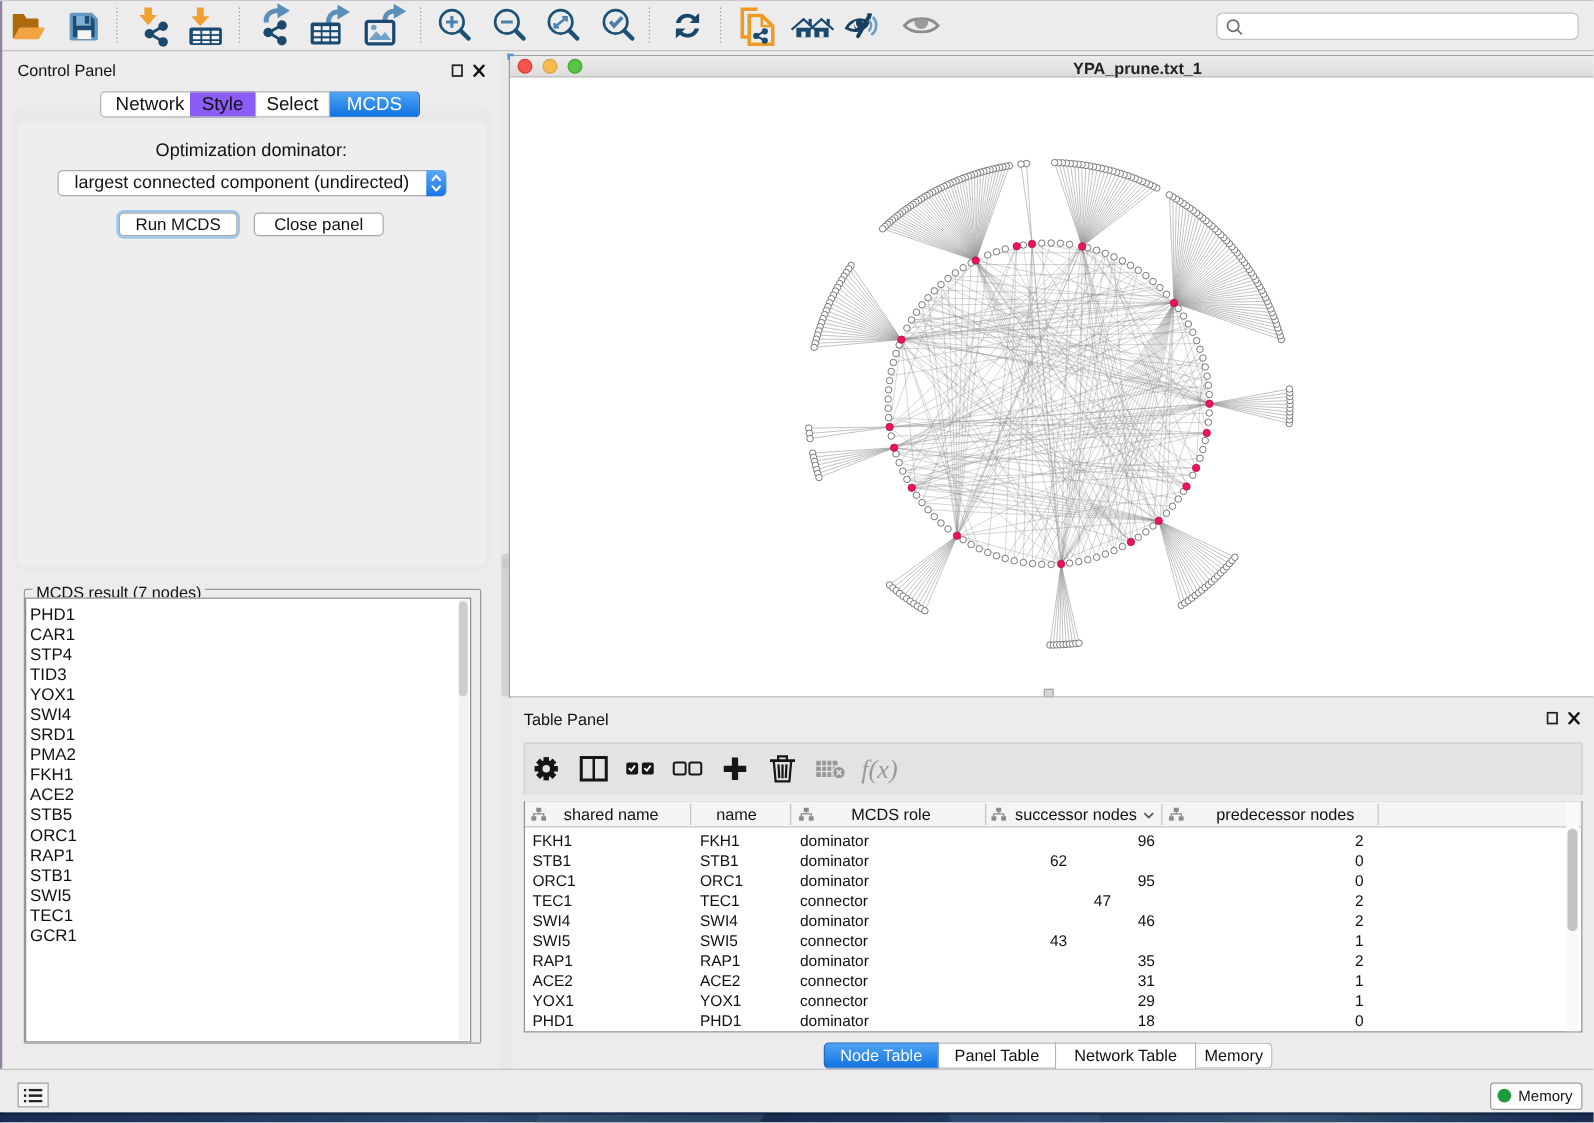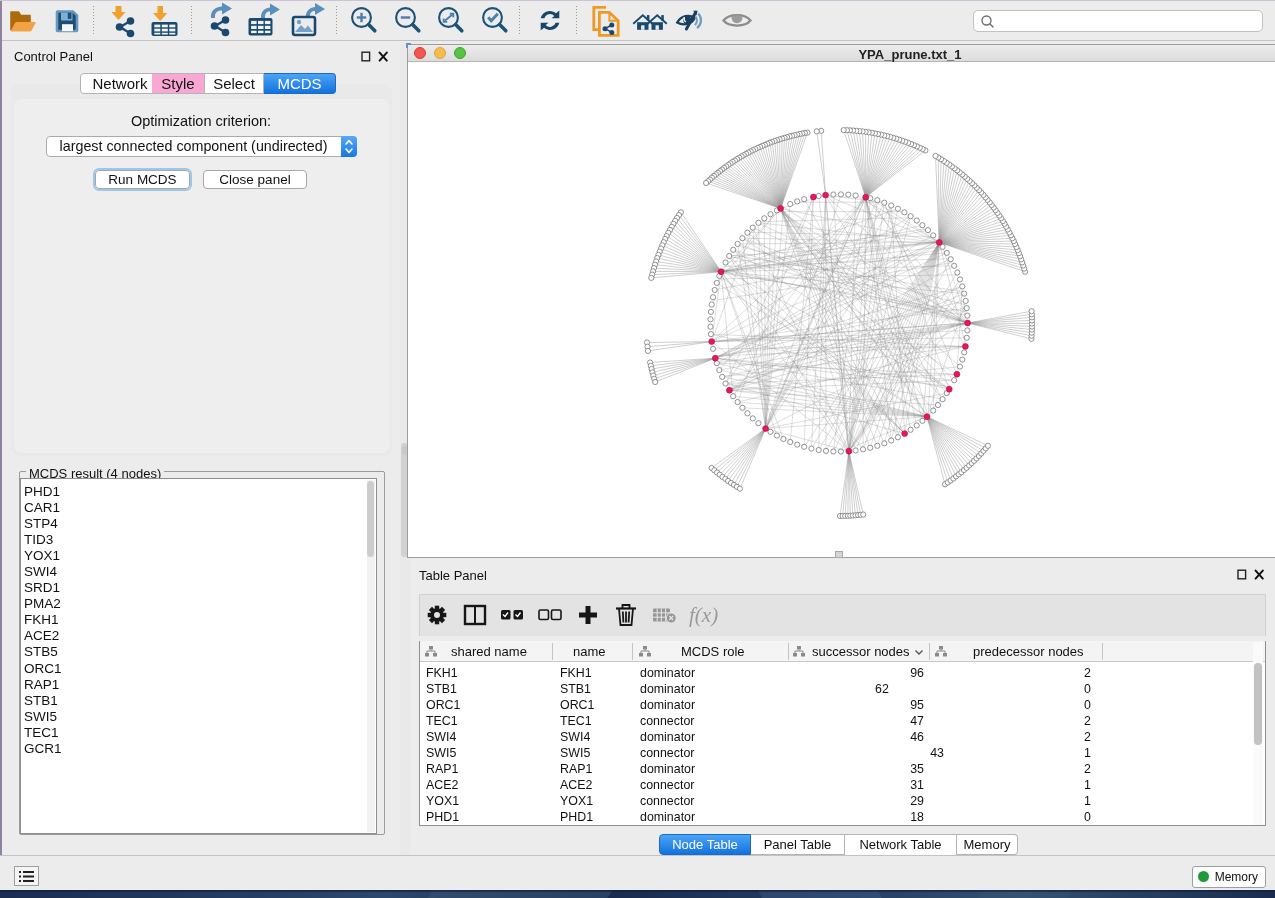--- a/index.html
+++ b/index.html
@@ -198,40 +198,40 @@
       <line x1="18.6" y1="1.6" x2="25.8" y2="9.6"></line>
       <line x1="25.8" y1="1.6" x2="18.6" y2="9.6"></line>
     </g>
 </svg>
 
 <div class="abs" style="left:11px;top:84px;width:381px;height:372px;background:#e9e9e9;border-radius:9px"></div>
 <div class="abs" style="left:14px;top:99px;width:375px;height:354px;background:#eeeeee;border-radius:7px"></div>
 
 <div class="abs" style="left:80px;top:73px;width:244px;height:21px;font-size:15px;color:#111">
   <div class="abs" style="left:0;width:80px;height:21px;background:#fff;border:1px solid #b4b4b4;border-radius:4px 0 0 4px;text-align:center;line-height:20px">Network</div>
-  <div class="abs" style="left:72px;width:53px;height:21px;background:#f9a8d4;border:1px solid #b4b4b4;border-left:none;text-align:center;line-height:20px">Style</div>
+  <div class="abs" style="left:72px;width:53px;height:21px;background:#8b5cf6;border:1px solid #b4b4b4;border-left:none;text-align:center;line-height:20px">Style</div>
   <div class="abs" style="left:125px;width:59px;height:21px;background:#fff;border:1px solid #b4b4b4;border-left:none;text-align:center;line-height:20px">Select</div>
   <div class="abs" style="left:184px;width:72px;height:21px;background:linear-gradient(#4da4f5,#1272e0);border:1px solid #1b6ac6;border-left:none;border-radius:0 4px 4px 0;text-align:center;line-height:20px;color:#fff">MCDS</div>
 </div>
-<div class="abs" style="left:0;top:113px;width:400px;text-align:center;font-size:14.5px;color:#111"><span style="margin-left:2px">Optimization criterion:</span></div>
+<div class="abs" style="left:0;top:113px;width:400px;text-align:center;font-size:14.5px;color:#111"><span style="margin-left:2px">Optimization dominator:</span></div>
 
 <div class="abs" style="left:46px;top:136px;width:311px;height:21px;background:#fff;border:1px solid #ababab;border-radius:4px"></div>
 <div class="abs" style="left:46px;top:136px;width:295px;height:21px;font-size:14.3px;color:#111;text-align:center;line-height:20px">largest connected component (undirected)</div>
 <div class="abs" style="left:341px;top:136px;width:16px;height:21px;background:linear-gradient(#5aa9f7,#1976e7);border-radius:0 4px 4px 0"></div>
 <svg class="abs" style="left:341px;top:136px" width="16" height="21" viewBox="0 0 16 21" fill="none" stroke="#fff" stroke-width="1.6" stroke-linecap="round" stroke-linejoin="round">
   <path d="M 5,8 L 8,4.6 L 11,8"></path>
     <path d="M 5,13 L 8,16.4 L 11,13"></path>
 </svg>
 
 <div class="abs" style="left:93px;top:168px;width:99px;height:23px;border:2px solid #9ec7ee;border-radius:6px"></div>
 <div class="abs" style="left:95px;top:170px;width:95px;height:19px;background:#fff;border:1px solid #a8a8a8;border-radius:4px;font-size:13.5px;text-align:center;line-height:18px;color:#111">Run MCDS</div>
 <div class="abs" style="left:203px;top:170px;width:104px;height:19px;background:#fff;border:1px solid #a8a8a8;border-radius:4px;font-size:13.5px;text-align:center;line-height:18px;color:#111">Close panel</div>
 
 <div class="abs" style="left:19px;top:471px;width:366px;height:364px;border:1px solid #9b9b9b;border-radius:2px"></div>
-<div class="abs" style="left:26px;top:466px;background:#ececec;padding:0 3px;font-size:13px;color:#111">MCDS result (4 nodes)</div>
+<div class="abs" style="left:26px;top:466px;background:#ececec;padding:0 3px;font-size:13px;color:#111">MCDS result (7 nodes)</div>
 <div class="abs" style="left:20px;top:478px;width:357px;height:356px;background:#fff;border:1px solid #8f8f8f"></div>
 <div class="abs" style="left:367px;top:480px;width:8px;height:352px;background:#f2f2f2"></div>
 <div class="abs" style="left:367px;top:481px;width:7px;height:76px;background:#cdcdcd;border-radius:4px"></div>
 <div class="abs" style="left:24px;top:484px;font-size:13.5px;line-height:16.05px;color:#111">PHD1<br>CAR1<br>STP4<br>TID3<br>YOX1<br>SWI4<br>SRD1<br>PMA2<br>FKH1<br>ACE2<br>STB5<br>ORC1<br>RAP1<br>STB1<br>SWI5<br>TEC1<br>GCR1</div>
 
 <div class="abs" style="left:400px;top:42px;width:10px;height:816px;background:#e9e9e9"></div>
 <div class="abs" style="left:401px;top:443px;width:7px;height:114px;background:#d2d2d2;border-radius:3px"></div>
 
 <div class="abs" style="left:407px;top:44px;width:868px;height:514px;border:1px solid #9d9d9d;border-right:none;background:#fff"></div>
 <div class="abs" style="left:408px;top:45px;width:867px;height:17px;background:linear-gradient(#ececec,#dcdcdc);border-bottom:1px solid #b5b5b5"></div>
@@ -1125,49 +1125,49 @@
       <span class="abs" style="left:6px">FKH1</span>
       <span class="abs" style="left:140px">FKH1</span>
       <span class="abs" style="left:220px">dominator</span>
       <span class="abs" style="left:420px;width:84px;text-align:right">96</span>
       <span class="abs" style="left:580px;width:91px;text-align:right">2</span>
     </div>
 <div class="abs" style="left:0;top:16px;width:845px;height:16px">
       <span class="abs" style="left:6px">STB1</span>
       <span class="abs" style="left:140px">STB1</span>
       <span class="abs" style="left:220px">dominator</span>
-      <span class="abs" style="left:420px;width:84px;text-align:center">62</span>
+      <span class="abs" style="left:420px;width:84px;text-align:left">62</span>
       <span class="abs" style="left:580px;width:91px;text-align:right">0</span>
     </div>
 <div class="abs" style="left:0;top:32px;width:845px;height:16px">
       <span class="abs" style="left:6px">ORC1</span>
       <span class="abs" style="left:140px">ORC1</span>
       <span class="abs" style="left:220px">dominator</span>
       <span class="abs" style="left:420px;width:84px;text-align:right">95</span>
       <span class="abs" style="left:580px;width:91px;text-align:right">0</span>
     </div>
 <div class="abs" style="left:0;top:48px;width:845px;height:16px">
       <span class="abs" style="left:6px">TEC1</span>
       <span class="abs" style="left:140px">TEC1</span>
       <span class="abs" style="left:220px">connector</span>
-      <span class="abs" style="left:420px;width:84px;text-align:right">47</span>
+      <span class="abs" style="left:420px;width:84px;text-align:center">47</span>
       <span class="abs" style="left:580px;width:91px;text-align:right">2</span>
     </div>
 <div class="abs" style="left:0;top:64px;width:845px;height:16px">
       <span class="abs" style="left:6px">SWI4</span>
       <span class="abs" style="left:140px">SWI4</span>
       <span class="abs" style="left:220px">dominator</span>
       <span class="abs" style="left:420px;width:84px;text-align:right">46</span>
       <span class="abs" style="left:580px;width:91px;text-align:right">2</span>
     </div>
 <div class="abs" style="left:0;top:80px;width:845px;height:16px">
       <span class="abs" style="left:6px">SWI5</span>
       <span class="abs" style="left:140px">SWI5</span>
       <span class="abs" style="left:220px">connector</span>
-      <span class="abs" style="left:440px;width:84px;text-align:right">43</span>
+      <span class="abs" style="left:420px;width:84px;text-align:left">43</span>
       <span class="abs" style="left:580px;width:91px;text-align:right">1</span>
     </div>
 <div class="abs" style="left:0;top:96px;width:845px;height:16px">
       <span class="abs" style="left:6px">RAP1</span>
       <span class="abs" style="left:140px">RAP1</span>
       <span class="abs" style="left:220px">dominator</span>
       <span class="abs" style="left:420px;width:84px;text-align:right">35</span>
       <span class="abs" style="left:580px;width:91px;text-align:right">2</span>
     </div>
 <div class="abs" style="left:0;top:112px;width:845px;height:16px">

